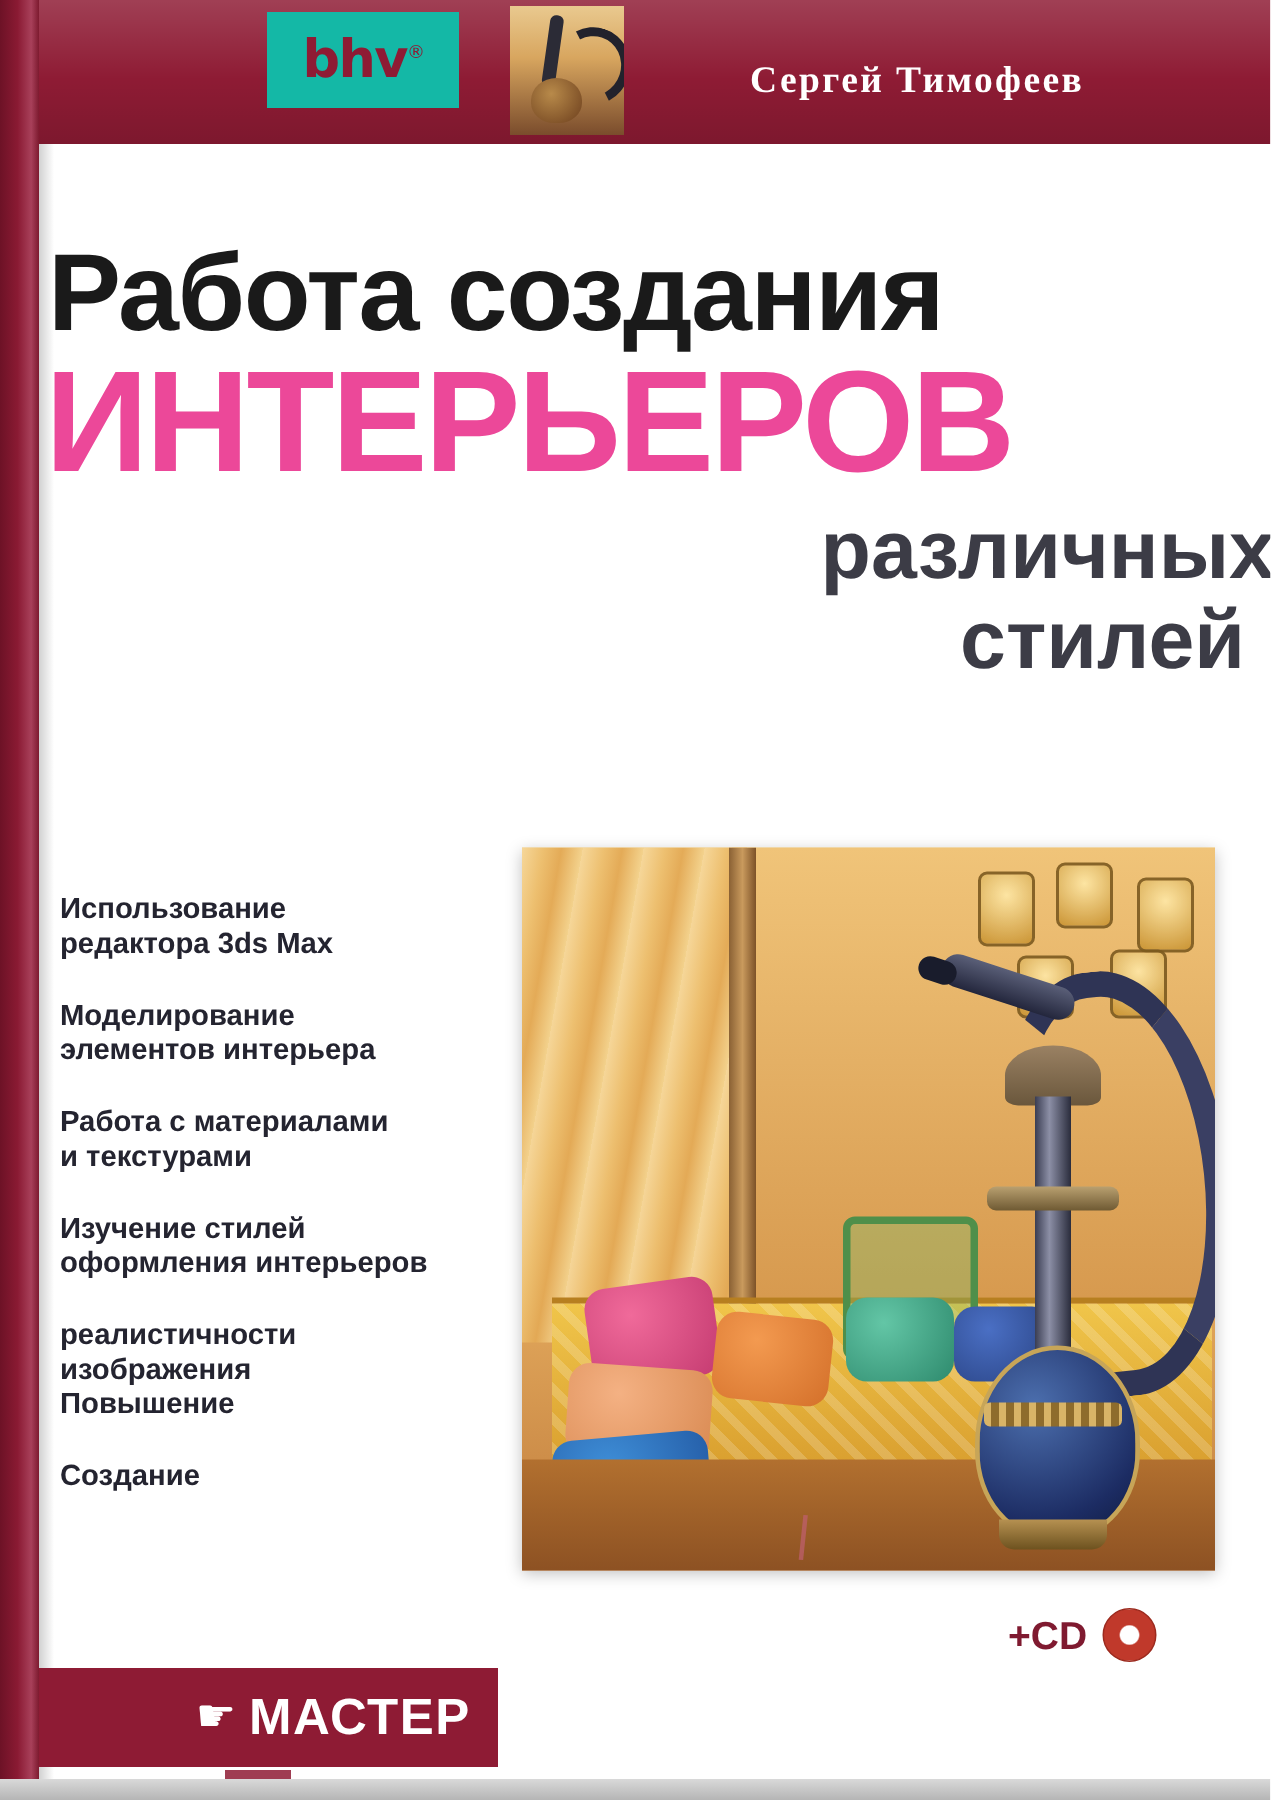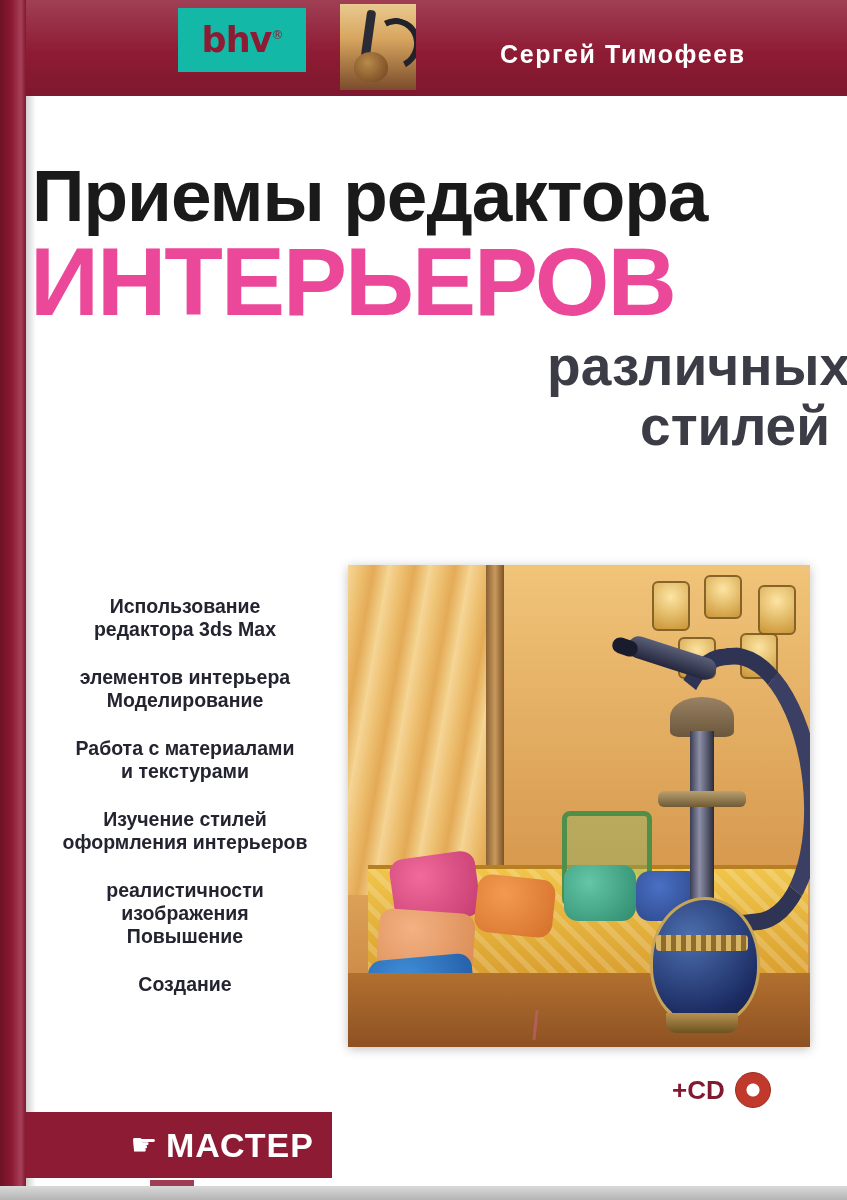--- a/index.html
+++ b/index.html
@@ -117,21 +117,21 @@
 
   
   .author {
     position: absolute;
     left: 500px;
     top: 40px;
     color: #ffffff;
     font-weight: bold;
     font-size: 25px;
     letter-spacing: 1.6px;
-    font-family: Liberation Sans, sans-serif;
+    font-family: Liberation Serif, serif;
     white-space: nowrap;
   }
 
   
   .title-1 {
     position: absolute;
     left: 32px;
     top: 162px;
     width: 790px;
     font-weight: bold;
@@ -177,21 +177,21 @@
     color: #3c3c46;
     font-family: "Liberation Sans", sans-serif;
   }
 
   
   .features {
     position: absolute;
     left: 40px;
     top: 595px;
     width: 290px;
-    text-align: center;
+    text-align: left;
   }
   .feature {
     color: #242430;
     font-size: 19.5px;
     font-weight: bold;
     line-height: 1.18;
     margin-bottom: 25px;
     font-family: "Liberation Sans", sans-serif;
   }
   .feature .l2 { display: block; }
@@ -471,33 +471,33 @@
   </div>
 
   <div class="header-thumb">
     <div class="ht-pipe"></div>
     <div class="ht-hose"></div>
     <div class="ht-bowl"></div>
   </div>
 
   <div class="author">Сергей Тимофеев</div>
 
-  <div class="title-1">Приемы редактора</div>
+  <div class="title-1">Работа создания</div>
   <div class="title-2">ИНТЕРЬЕРОВ</div>
   <div class="title-3">различных</div>
   <div class="title-4">стилей</div>
 
   <div class="features">
     <div class="feature">
       <span class="l2">Использование</span>
       <span class="l2">редактора 3ds Max</span>
     </div>
     <div class="feature">
+      <span class="l2">Моделирование</span>
       <span class="l2">элементов интерьера</span>
-      <span class="l2">Моделирование</span>
     </div>
     <div class="feature">
       <span class="l2">Работа с материалами</span>
       <span class="l2">и текстурами</span>
     </div>
     <div class="feature">
       <span class="l2">Изучение стилей</span>
       <span class="l2">оформления интерьеров</span>
     </div>
     <div class="feature">

